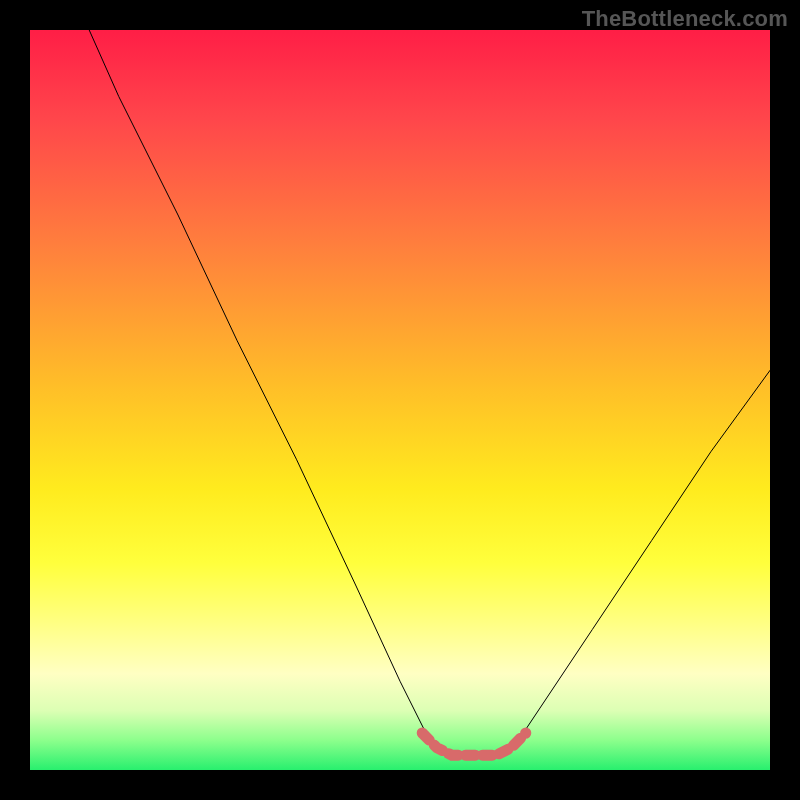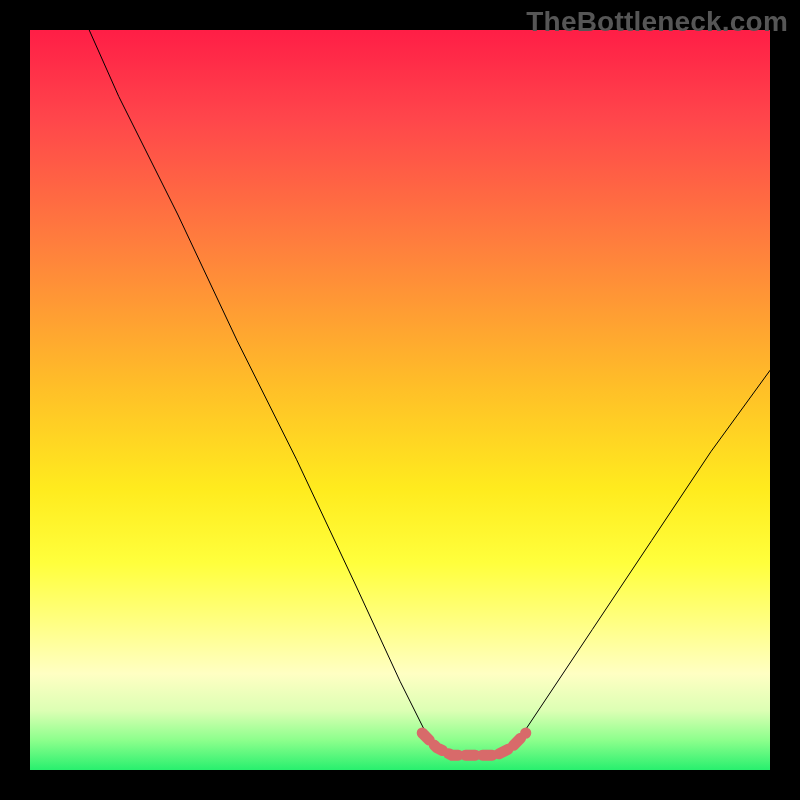--- a/index.html
+++ b/index.html
@@ -3,21 +3,21 @@
 <meta charset="utf-8">
 <style>
   * { margin: 0; padding: 0; box-sizing: border-box; }
   html, body { width: 800px; height: 800px; overflow: hidden; background: #000; }
   .container { position: relative; width: 800px; height: 800px; }
   .watermark {
     position: absolute;
     top: 6px;
     right: 12px;
     font-family: Arial, Helvetica, sans-serif;
-    font-size: 28px;
+    font-size: 22px;
     font-weight: bold;
     color: #565656;
     letter-spacing: 0.2px;
     z-index: 5;
   }
   .frame {
     position: absolute;
     left: 30px;
     top: 30px;
     width: 740px;

